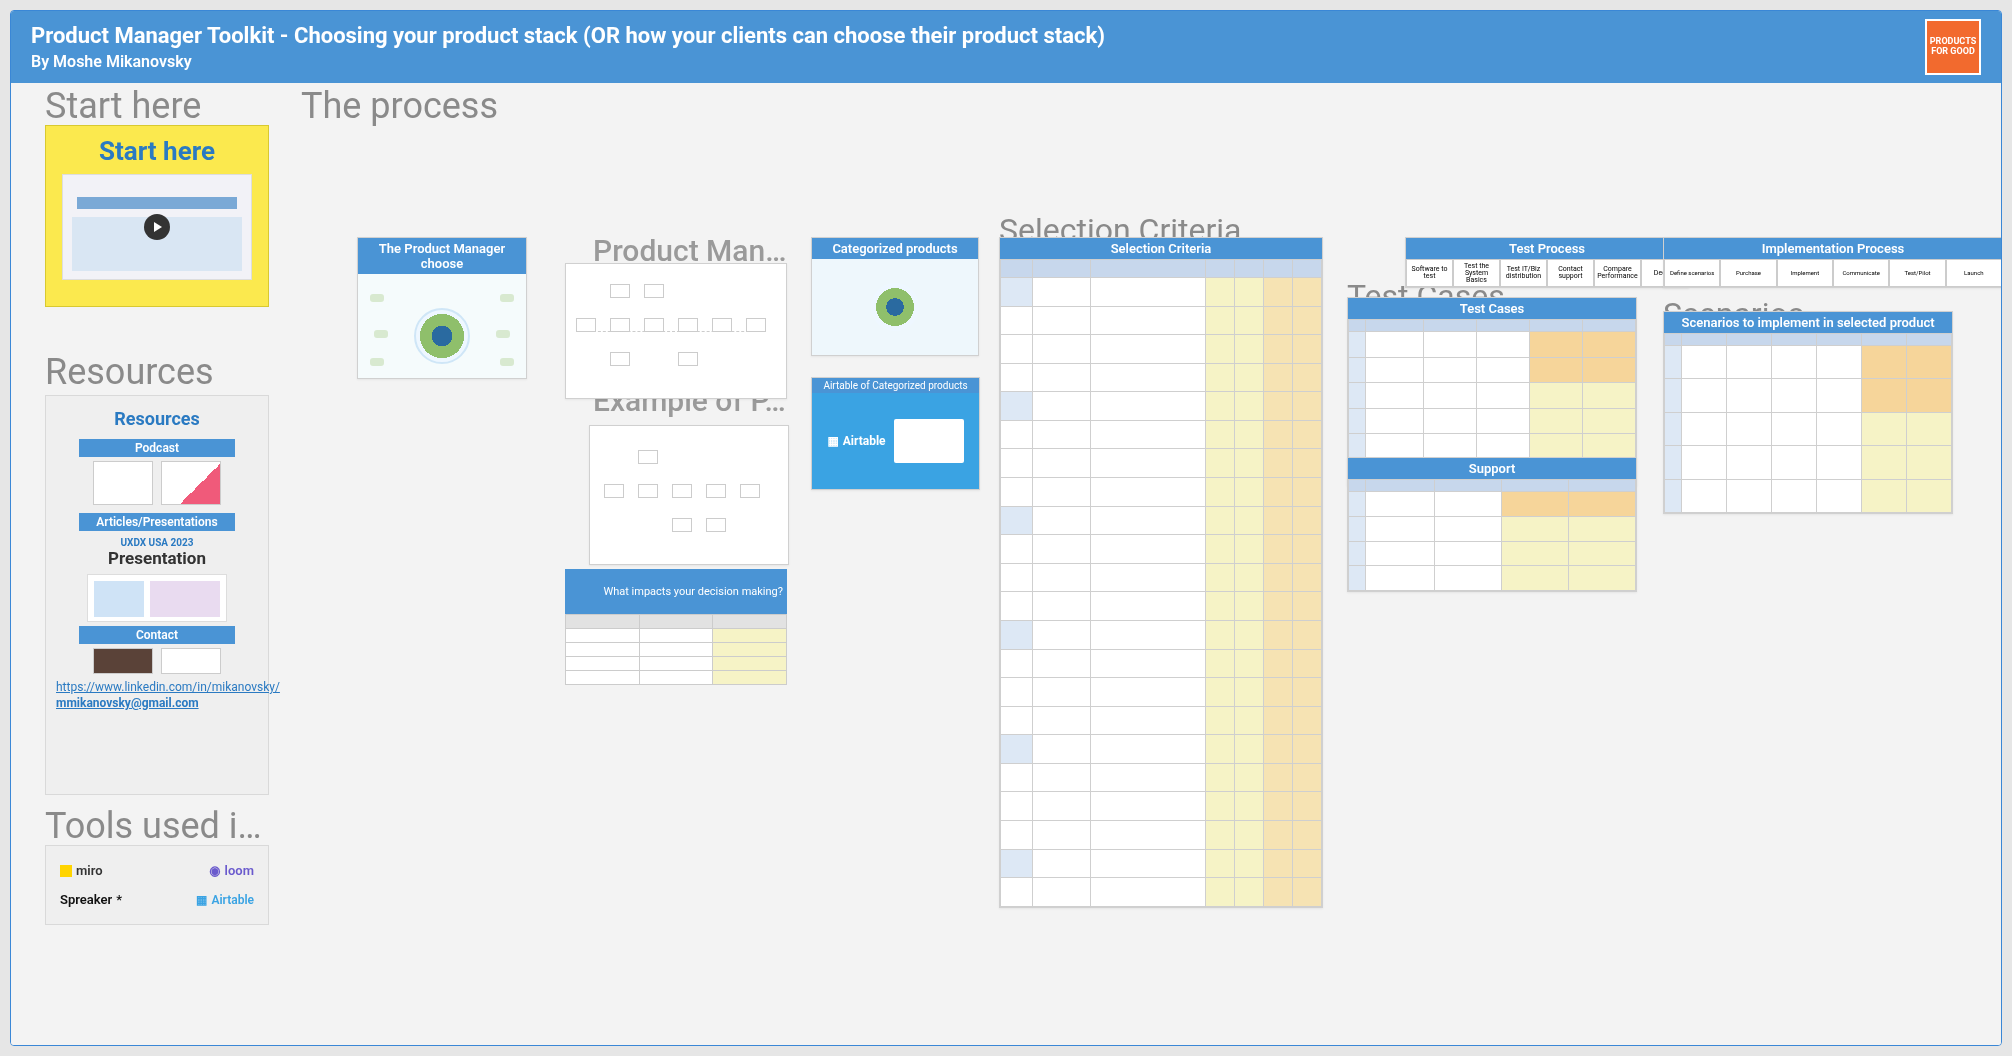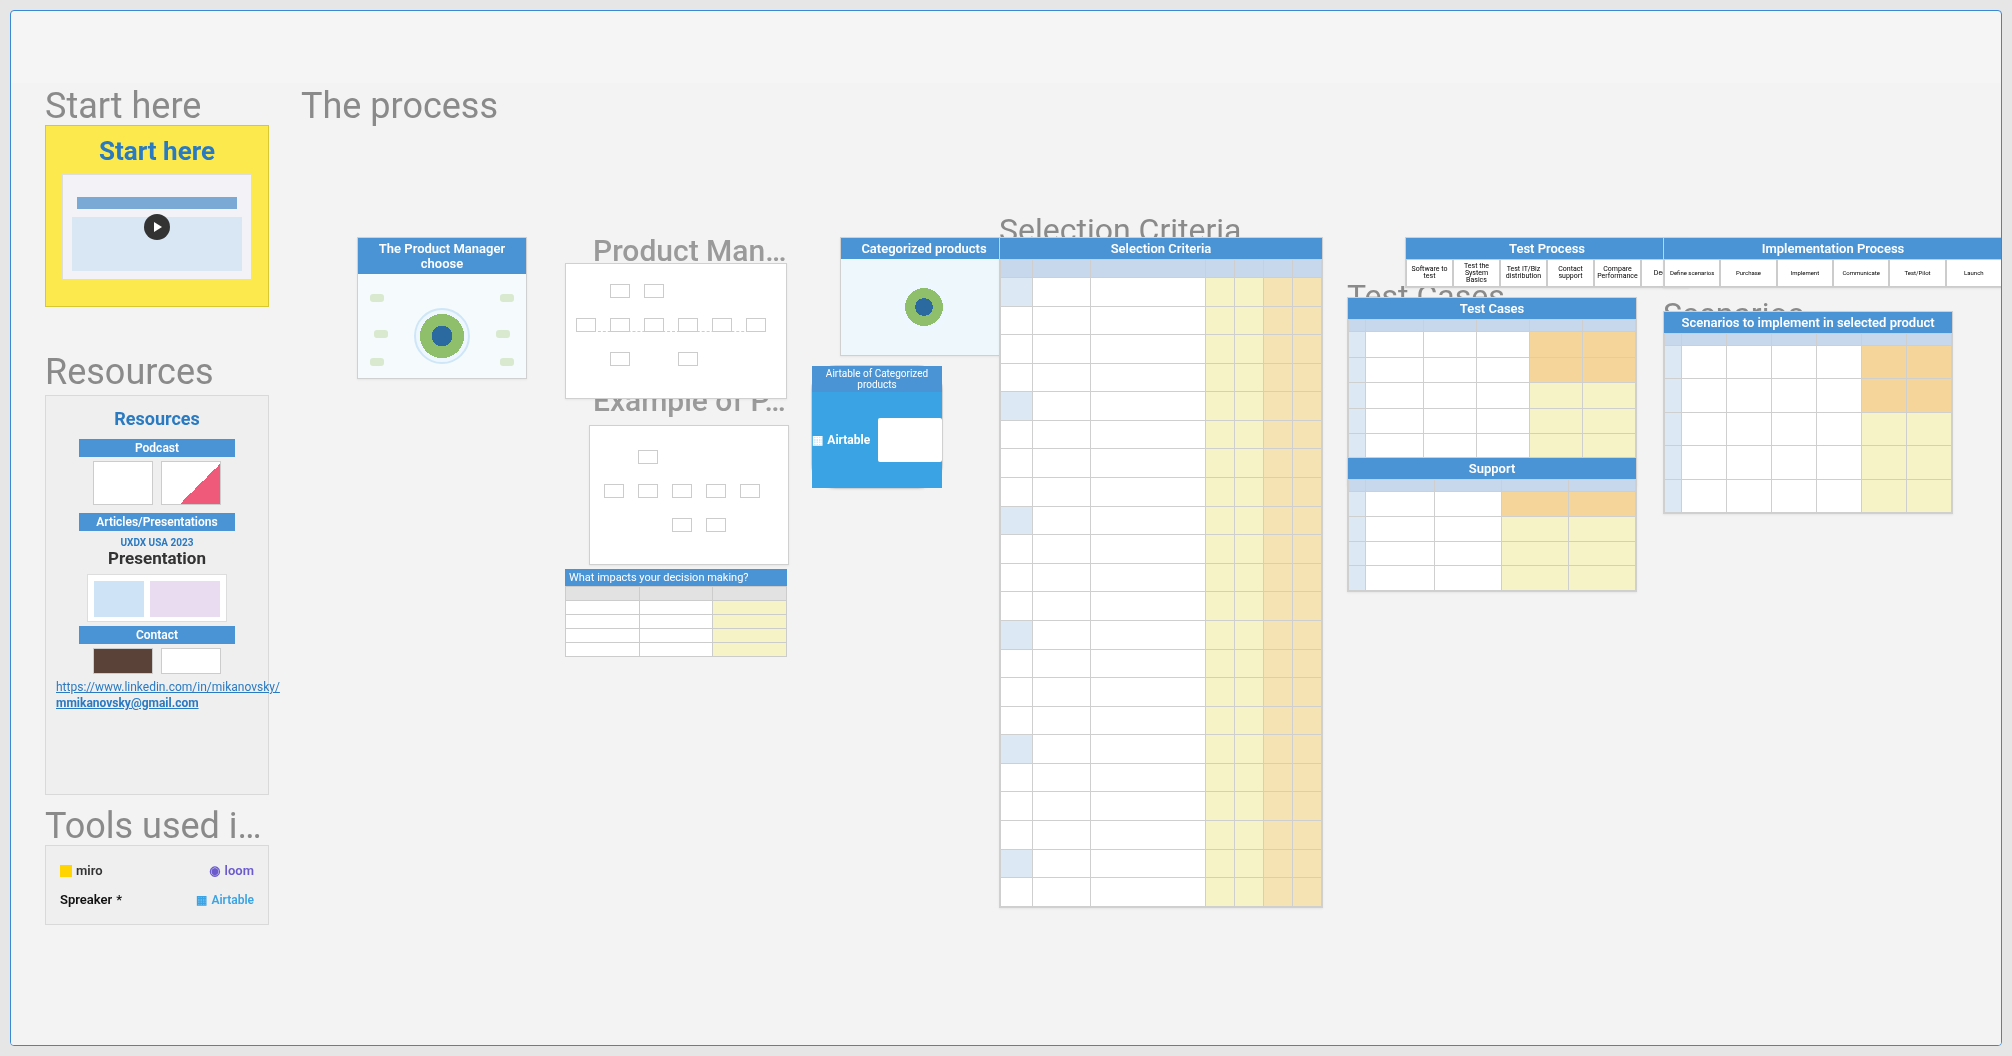--- a/index.html
+++ b/index.html
@@ -172,33 +172,33 @@
   
   .pm-flow{left:554px;top:180px;width:222px;height:136px;}
   .pm-flow .body{position:absolute;inset:0;padding:10px;}
   .pm-flow .box{position:absolute;background:#fff;border:1px solid #ccc;width:20px;height:14px;font-size:5px;}
   .pm-flow .body::after{content:"";position:absolute;left:10%;right:10%;top:50%;border-top:1px dashed #ccc;}
 
   
   .ex-flow{left:578px;top:342px;width:200px;height:140px;}
   .ex-flow .body{position:absolute;inset:0;}
   .ex-sub{position:absolute;left:554px;top:486px;width:222px;}
-  .ex-sub .hdr{background:#4a94d5;color:#fff;font-size:11px;padding:2px 4px;text-align:left;}
+  .ex-sub .hdr{background:#4a94d5;color:#fff;font-size:11px;padding:16px 4px;text-align:right;}
   .ex-sub table{width:100%;border-collapse:collapse;}
   .ex-sub td{border:1px solid #ccc;height:14px;background:#fff;font-size:6px;}
   .ex-sub td.y{background:#f6f3c6;}
   .ex-sub thead td{background:#e2e2e2;}
 
   
-  .cat-prod{left:829px;top:154px;width:168px;}
+  .cat-prod{left:800px;top:154px;width:168px;}
   .cat-prod .img{height:96px;background:#eef7fc;position:relative;}
   .cat-prod .img .c{position:absolute;left:50%;top:50%;transform:translate(-50%,-50%);width:48px;height:48px;border-radius:50%;
     background:radial-gradient(circle,#2a6aa0 0 26%, #8fbf6b 26% 56%, #eef7ff 56% 100%);}
 
-  .airtable-cat{left:800px;top:282px;width:132px;border-radius:25px;}
+  .airtable-cat{left:800px;top:294px;width:169px;}
   .airtable-cat .sub{background:#4a94d5;color:#fff;font-size:10px;text-align:center;padding:2px 0;}
   .airtable-cat .img{height:96px;background:#3aa3e3;display:flex;align-items:center;justify-content:center;gap:8px;position:relative;}
   .airtable-cat .logo{color:#fff;font-weight:700;font-size:12px;display:flex;align-items:center;gap:4px;}
   .airtable-cat .win{width:70px;height:44px;background:#fff;border-radius:2px;}
 
   
   .selcrit{left:988px;top:154px;width:324px;}
   .selcrit .body{height:648px;}
   .selcrit table{width:100%;height:100%;border-collapse:collapse;}
   .selcrit td{border:1px solid #cfcfcf;font-size:5px;}
@@ -234,20 +234,29 @@
 
   .scen{left:1652px;top:228px;width:290px;}
   .scen .body{height:180px;}
 
 </style>
 </head>
 <body>
 
 <div class="board">
 
+  <div class="header-bar">
+    <div class="header-text">
+      <div class="header-title">Product Manager Toolkit - Choosing your product stack (OR how your clients can choose their product stack)</div>
+      <div class="header-sub">By Moshe Mikanovsky</div>
+    </div>
+    <div class="logo-badge">
+      <span>PRODUCTS FOR GOOD</span>
+    </div>
+  </div>
 
   <div class="canvas">
 
     <div class="frame-label" style="left:34px;top:2px;">Start here</div>
     <div class="frame-label" style="left:34px;top:268px;">Resources</div>
     <div class="frame-label" style="left:34px;top:722px;max-width:230px;white-space:nowrap;overflow:hidden;text-overflow:ellipsis;">Tools used in t…</div>
 
     <div class="frame-label" style="left:290px;top:2px;">The process</div>
     <div class="frame-label" style="left:582px;top:150px;font-size:30px;color:#9a9a9a;font-weight:500;">Product Man…</div>
     <div class="frame-label" style="left:582px;top:300px;font-size:30px;color:#9a9a9a;font-weight:500;">Example of P…</div>

